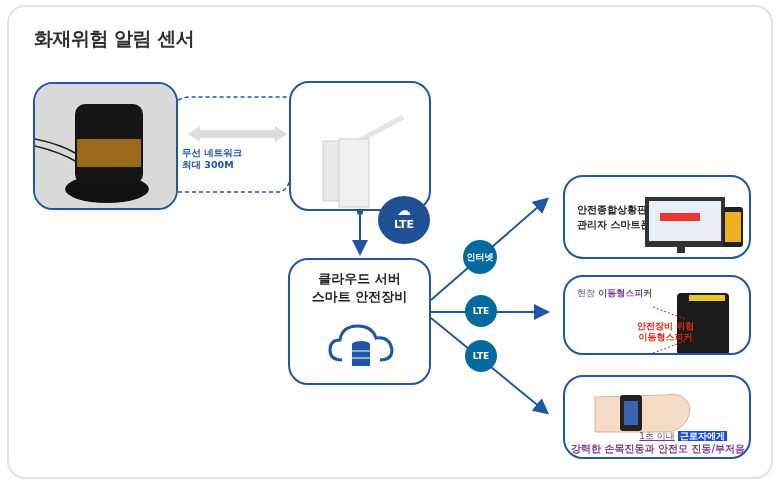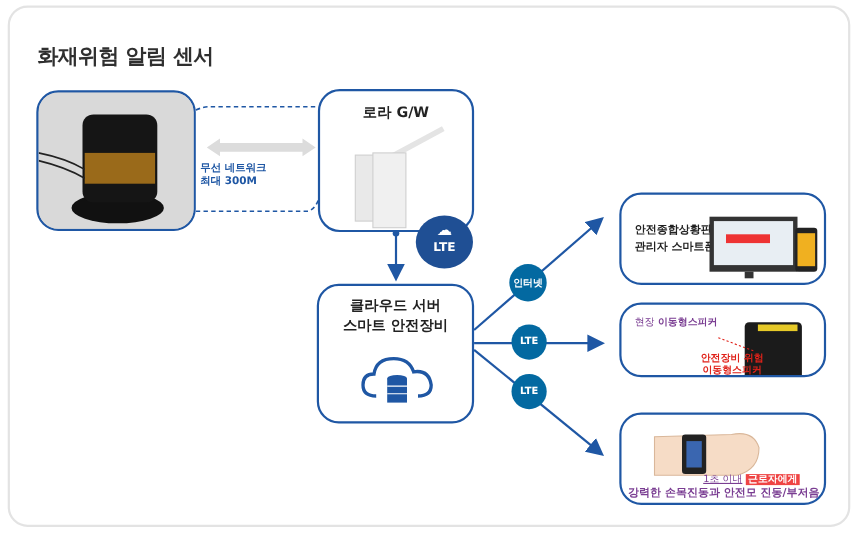--- a/index.html
+++ b/index.html
@@ -1,24 +1,24 @@
 <!DOCTYPE html>
 <html><head>
 <meta charset="utf-8">
 <style>
   html,body{margin:0;padding:0;background:#ffffff;}
   body{width:782px;height:489px;position:relative;overflow:hidden;font-family:"DejaVu Sans","Liberation Sans",sans-serif;}
   .frame{position:absolute;left:7px;top:5px;width:766px;height:474px;border:2px solid #e3e3e3;border-radius:18px;background:#fff;box-sizing:border-box;}
-  .title{position:absolute;left:34px;top:26px;font-size:19px;font-weight:bold;color:#2f2f2f;letter-spacing:-0.5px;margin-top:12px;}
+  .title{position:absolute;left:34px;top:26px;font-size:19px;font-weight:bold;color:#2f2f2f;letter-spacing:-0.5px;}
   .box{position:absolute;border:2px solid #1f57a4;border-radius:20px;background:#fff;box-sizing:border-box;overflow:hidden;}
   .photo{left:33px;top:82px;width:145px;height:128px;background:#d6d6d6;}
   .gw{left:289px;top:81px;width:142px;height:130px;}
   .server{left:288px;top:258px;width:143px;height:127px;}
   .out1{left:563px;top:175px;width:188px;height:84px;}
-  .out2{left:563px;top:275px;width:188px;height:68px;}
+  .out2{left:563px;top:275px;width:188px;height:80px;}
   .out3{left:563px;top:375px;width:188px;height:84px;}
   .gw-label{position:absolute;left:0;right:0;top:10px;text-align:center;font-size:13px;color:#222;font-weight:bold;}
   .server-label{position:absolute;left:0;right:0;top:10px;text-align:center;font-size:13px;color:#222;font-weight:bold;line-height:18px;}
   .net-label{position:absolute;left:182px;top:147px;width:105px;font-size:9.5px;font-weight:bold;color:#1f57a4;line-height:12px;}
   .circle{position:absolute;border-radius:50%;background:#0369a1;color:#fff;font-weight:bold;display:flex;align-items:center;justify-content:center;font-size:9px;}
   .c-inet{left:463px;top:240px;width:34px;height:34px;}
   .c-lte1{left:465px;top:295px;width:32px;height:32px;}
   .c-lte2{left:465px;top:340px;width:32px;height:32px;}
   .lte-bubble{position:absolute;left:378px;top:196px;width:52px;height:48px;border-radius:50%;background:#1f4f94;color:#fff;font-weight:bold;font-size:11px;text-align:center;}
   .out-text{position:absolute;font-size:10px;font-weight:bold;color:#222;line-height:15px;}
@@ -58,21 +58,20 @@
     <path d="M0,62 Q25,68 42,78" stroke="#222" stroke-width="1.5" fill="none"></path>
   </svg>
 </div>
 
 <div class="net-label">
   <div>무선 네트워크</div>
   <div>최대 300M</div>
 </div>
 
 <div class="box gw">
-  <div class="gw-label">로라 G/W</div>
   <svg width="142" height="130">
     <line x1="60" y1="62" x2="112" y2="34" stroke="#e4e4e4" stroke-width="5"></line>
     <rect x="32" y="58" width="22" height="60" fill="#e9e9e9" stroke="#cfcfcf"></rect>
     <rect x="48" y="56" width="30" height="68" fill="#f0f0f0" stroke="#cfcfcf"></rect>
   </svg>
 </div>
 
 <div class="lte-bubble">
   <div style="font-size:14px;margin-top:6px;">☁</div>
   <div>LTE</div>
@@ -129,16 +128,16 @@
 </div>
 
 <div class="box out3">
   <svg width="188" height="84">
     <path d="M30,20 L100,18 Q120,14 125,30 Q125,50 105,55 L30,55 Z" fill="#f6dcc6" stroke="#d9b79a"></path>
     <rect x="55" y="18" width="22" height="36" rx="3" fill="#222"></rect>
     <rect x="59" y="24" width="14" height="24" fill="#3a66b0"></rect>
   </svg>
   <div class="out-text" style="right:22px;top:52px;font-size:9px;">
     <span class="purple" style="font-weight:normal;text-decoration:underline;">1초 이내</span>
-    <span style="background:#ef4444;color:#fff;padding:0 2px;">근로자에게</span>
+    <span style="background:#1d4ed8;color:#fff;padding:0 2px;">근로자에게</span>
   </div>
   <div class="out-text purple" style="left:6px;top:64px;font-size:10px;">강력한 손목진동과 안전모 진동/부저음 전송</div>
 </div>
 
 </body></html>

